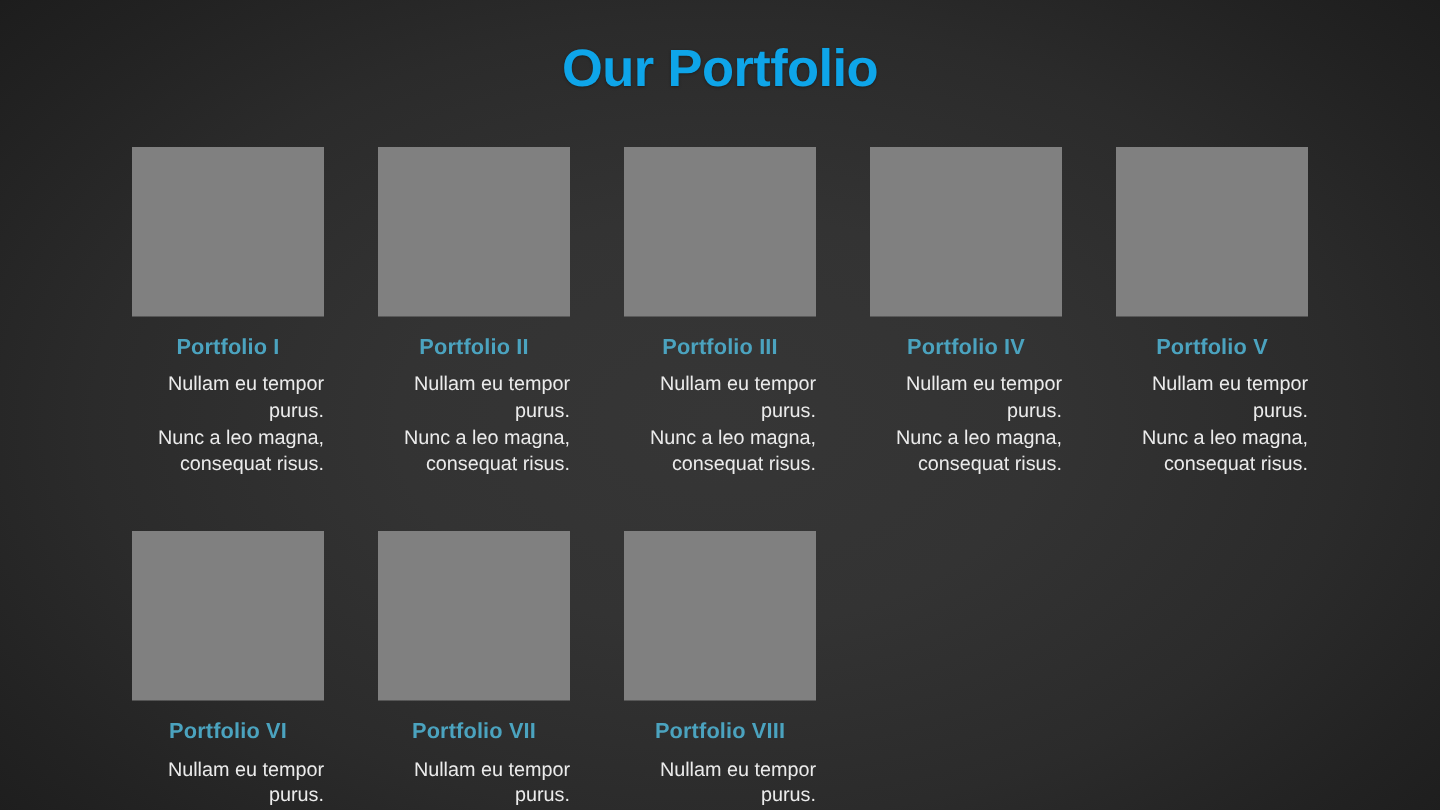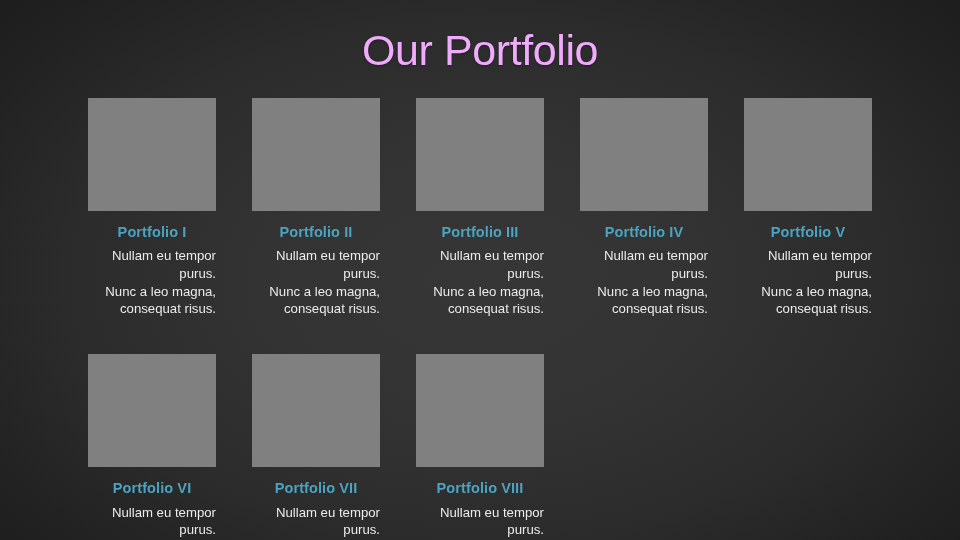--- a/index.html
+++ b/index.html
@@ -34,23 +34,23 @@
   .title-wrap {
     position:absolute;
     top:28px;
     left:0;
     width:960px;
     text-align:center;
   }
 
   .slide-title {
     display:inline-block;
-    font-size:43px;
-    font-weight:normal;
-    color:#f0abfc;
+    font-size:35px;
+    font-weight:bold;
+    color:#0ea5e9;
     letter-spacing:-0.4px;
     line-height:1.05;
     text-shadow:0 1px 2px rgba(0,0,0,0.35);
   }
 
   
   .portfolio-grid {
     position:absolute;
     left:88px;
     top:98px;

